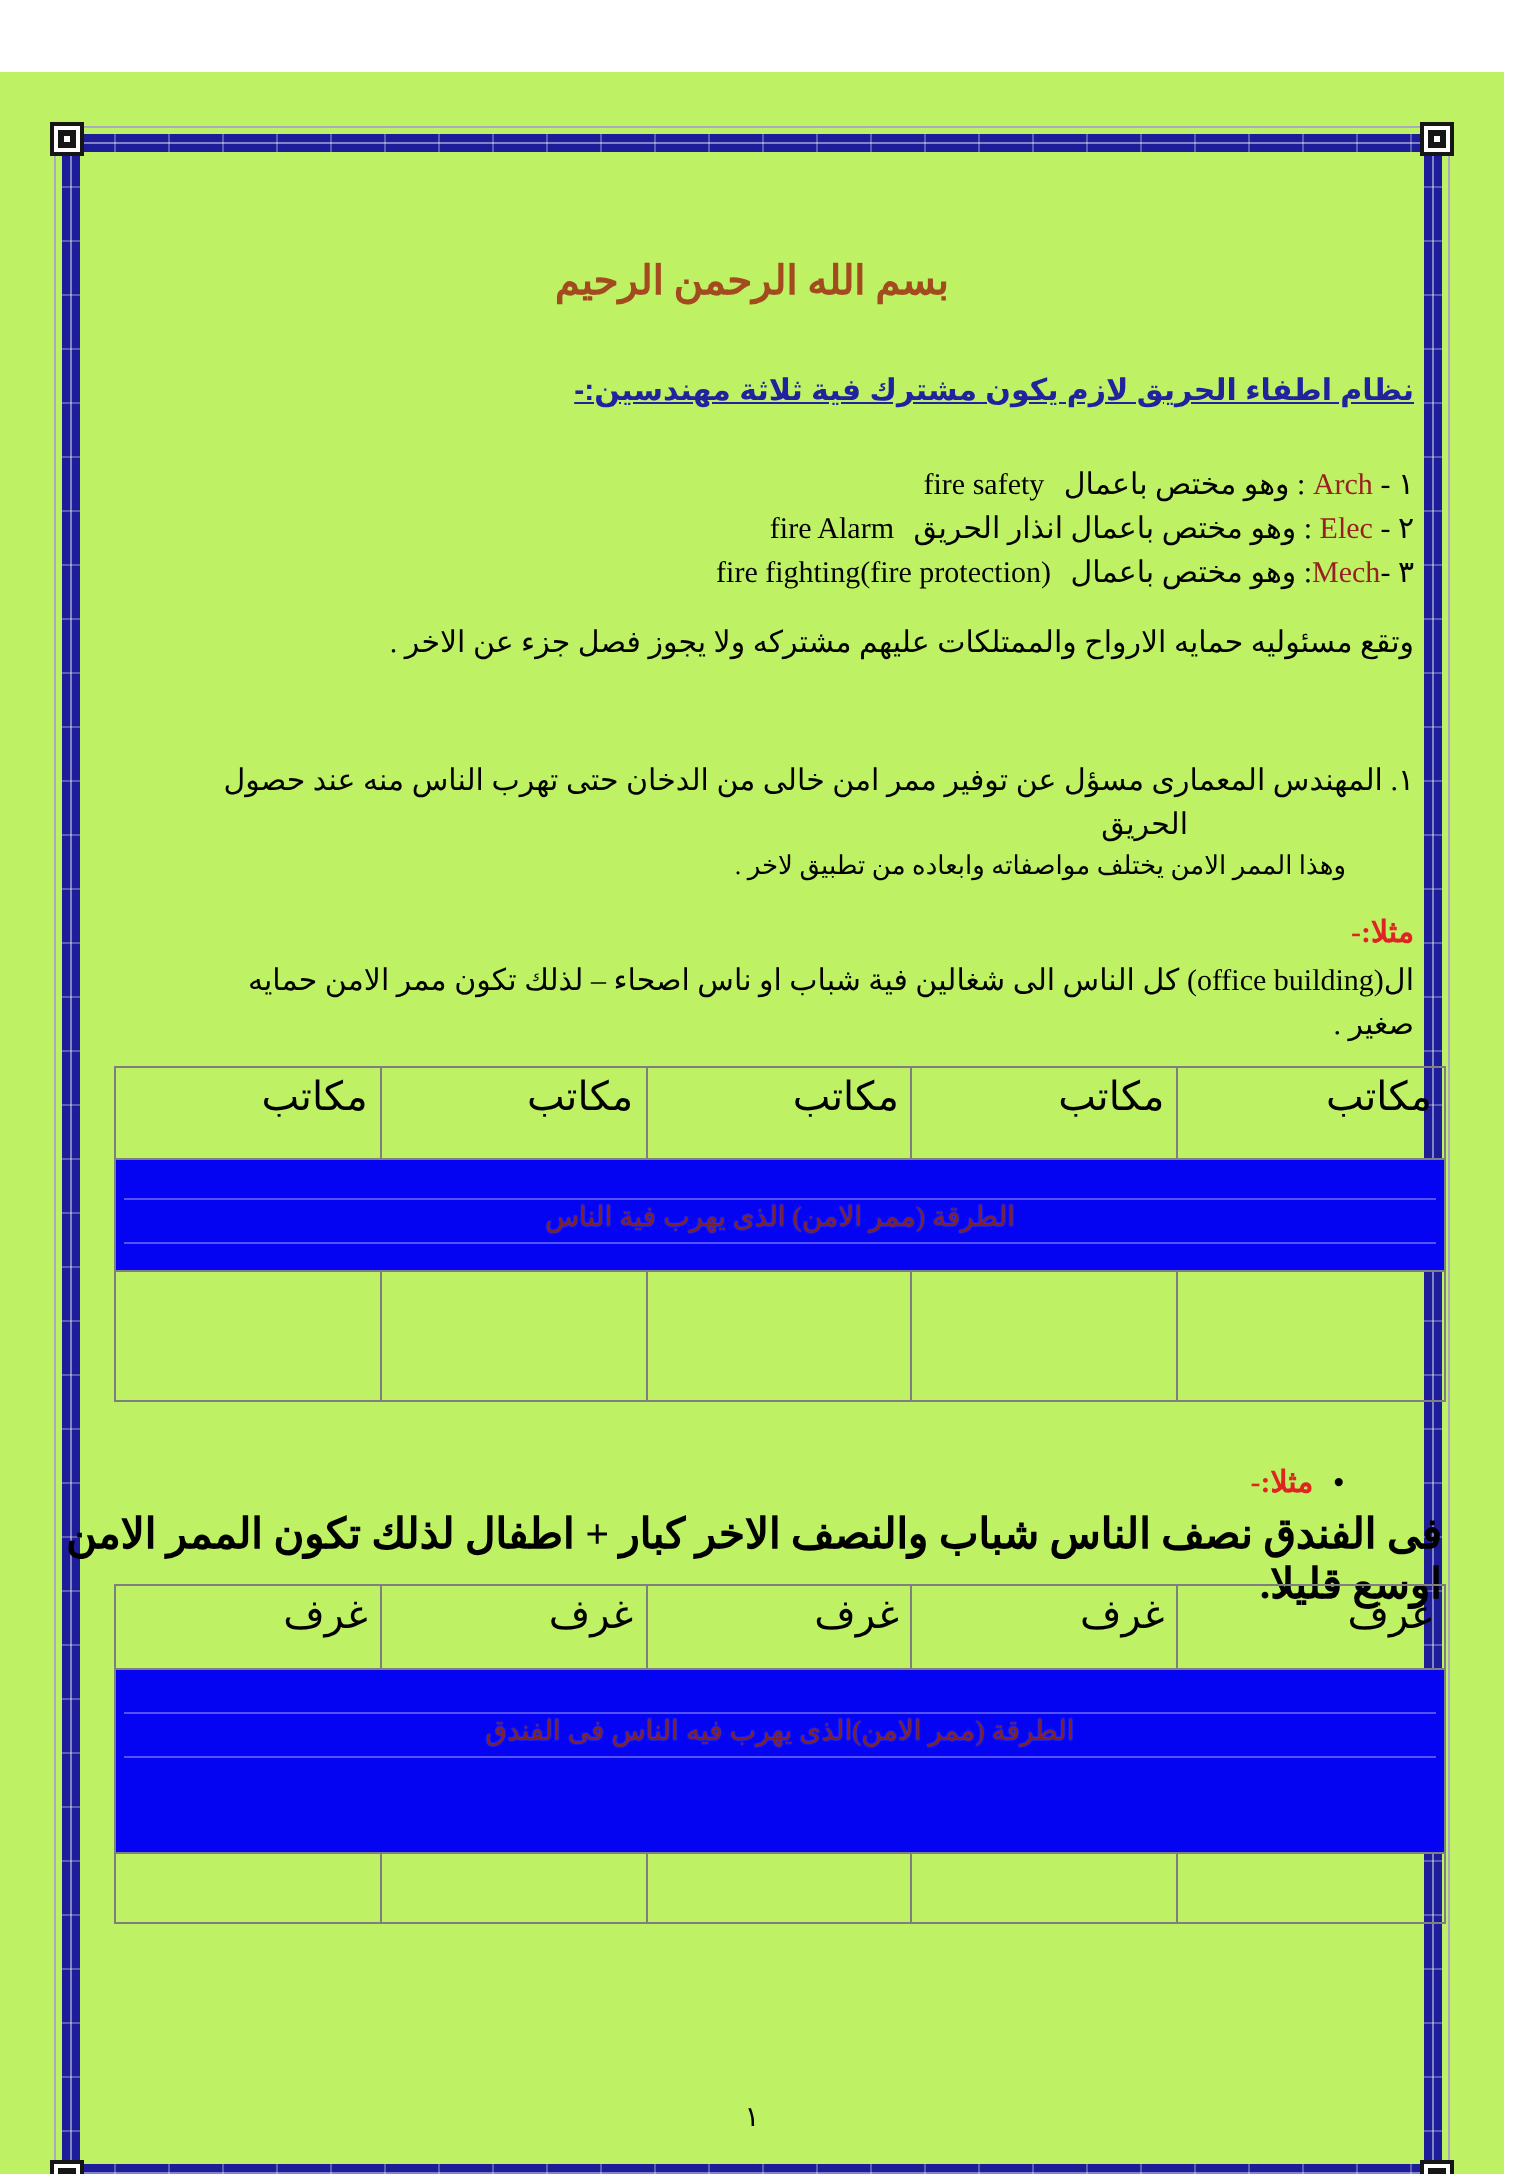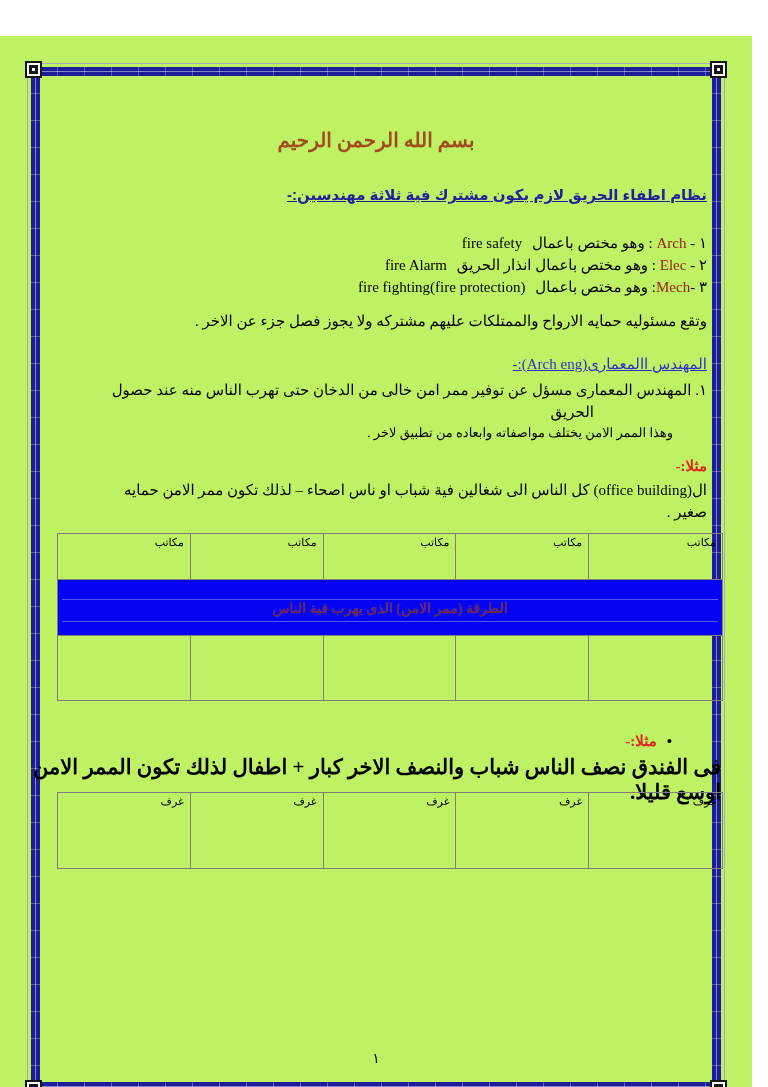--- a/index.html
+++ b/index.html
@@ -39,21 +39,21 @@
   .bullet{color:#000;font-weight:bold;margin-inline-end:10px;font-size:15px;}
   .ex2-l1{top:719px;right:31px;font-size:21px;font-weight:bold;}
   .pagenum{top:1014px;left:0;right:0;text-align:center;font-size:14px;}
   
   .tbl{position:absolute;left:57px;width:666px;border:1px solid #7f7f7f;box-sizing:border-box;}
   .tbl1{top:497px;}
   .tbl2{top:756px;}
   .tbl-row{display:grid;grid-template-columns:repeat(5,1fr);box-sizing:border-box;}
   .hdr1{height:45px;}
   .hdr2{height:41px;}
-  .cell{box-sizing:border-box;padding:2px 6px 0 0;font-size:11px;text-align:right;vertical-align:top;}
+  .cell{box-sizing:border-box;padding:2px 6px 0 0;font-size:20px;text-align:right;vertical-align:top;}
   .tbl-row .cell + .cell{border-inline-start:1px solid #7f7f7f;}
   .corridor{position:relative;background:#0404f2;border-top:1px solid #7f7f7f;border-bottom:1px solid #7f7f7f;box-sizing:border-box;text-align:center;}
   .cor1{height:57px;}
   .cor2{height:93px;}
   .cor-text{position:absolute;left:0;right:0;font-size:14px;color:#7e2121;text-shadow:0 0 1px rgba(255,255,255,.35);}
   .cor1 .cor-text{top:20px;}
   .cor2 .cor-text{top:22px;}
   .cor-div{position:absolute;left:4px;right:4px;height:1px;background:rgba(150,150,255,.55);}
   .cor1 .d1{top:19px;} .cor1 .d2{top:41px;}
   .cor2 .d1{top:21px;} .cor2 .d2{top:43px;}
@@ -86,21 +86,20 @@
   <div class="abs main-heading">نظام اطفاء الحريق لازم يكون مشترك فية ثلاثة مهندسين:-</div>
 
   <div class="abs eng-list">
     <div><span>١ -</span> <span class="eng-name">Arch</span><span> : </span><span>وهو مختص باعمال</span> <span class="eng-en">fire safety</span></div>
     <div><span>٢ -</span> <span class="eng-name">Elec</span><span> : </span><span>وهو مختص باعمال انذار الحريق</span> <span class="eng-en">fire Alarm</span></div>
     <div><span>٣ -</span><span class="eng-name">Mech</span><span>: </span><span>وهو مختص باعمال</span> <span class="eng-en">(fire protection)fire fighting</span></div>
   </div>
 
   <div class="abs resp">وتقع مسئوليه حمايه الارواح والممتلكات عليهم مشتركه ولا يجوز فصل جزء عن الاخر .</div>
 
-  <div class="abs arch-heading"><span>المهندس االمعمارى</span><span>(Arch eng)</span><span>:-</span></div>
 
   <div class="abs arch-l1"><span>١.</span> <span>المهندس المعمارى مسؤل عن توفير ممر امن خالى من الدخان حتى تهرب الناس منه عند حصول</span></div>
   <div class="abs arch-l2">الحريق</div>
   <div class="abs arch-l3">وهذا الممر الامن يختلف مواصفاته وابعاده من تطبيق لاخر .</div>
 
   <div class="abs example-label ex1-label">مثلا:-</div>
   <div class="abs ex1-l1"><span>ال</span><span>(office  building)</span><span> كل الناس الى شغالين فية شباب او ناس اصحاء – لذلك تكون ممر الامن حمايه</span></div>
   <div class="abs ex1-l2">صغير .</div>
 
   <div class="tbl tbl1">
@@ -129,20 +128,25 @@
   <div class="abs ex2-l1">فى الفندق نصف الناس شباب والنصف الاخر كبار + اطفال لذلك تكون الممر الامن اوسع قليلا.</div>
 
   <div class="tbl tbl2">
     <div class="tbl-row hdr2">
       <div class="cell">غرف</div>
       <div class="cell">غرف</div>
       <div class="cell">غرف</div>
       <div class="cell">غرف</div>
       <div class="cell">غرف</div>
     </div>
+    <div class="corridor cor2">
+      <div class="cor-div d1"></div>
+      <div class="cor-text">الطرقة (ممر الامن)الذى يهرب فيه الناس فى الفندق</div>
+      <div class="cor-div d2"></div>
+    </div>
     <div class="tbl-row empty2 empty-row">
       <div class="cell"></div>
       <div class="cell"></div>
       <div class="cell"></div>
       <div class="cell"></div>
       <div class="cell"></div>
     </div>
   </div>
 
   <div class="abs pagenum">١</div>

